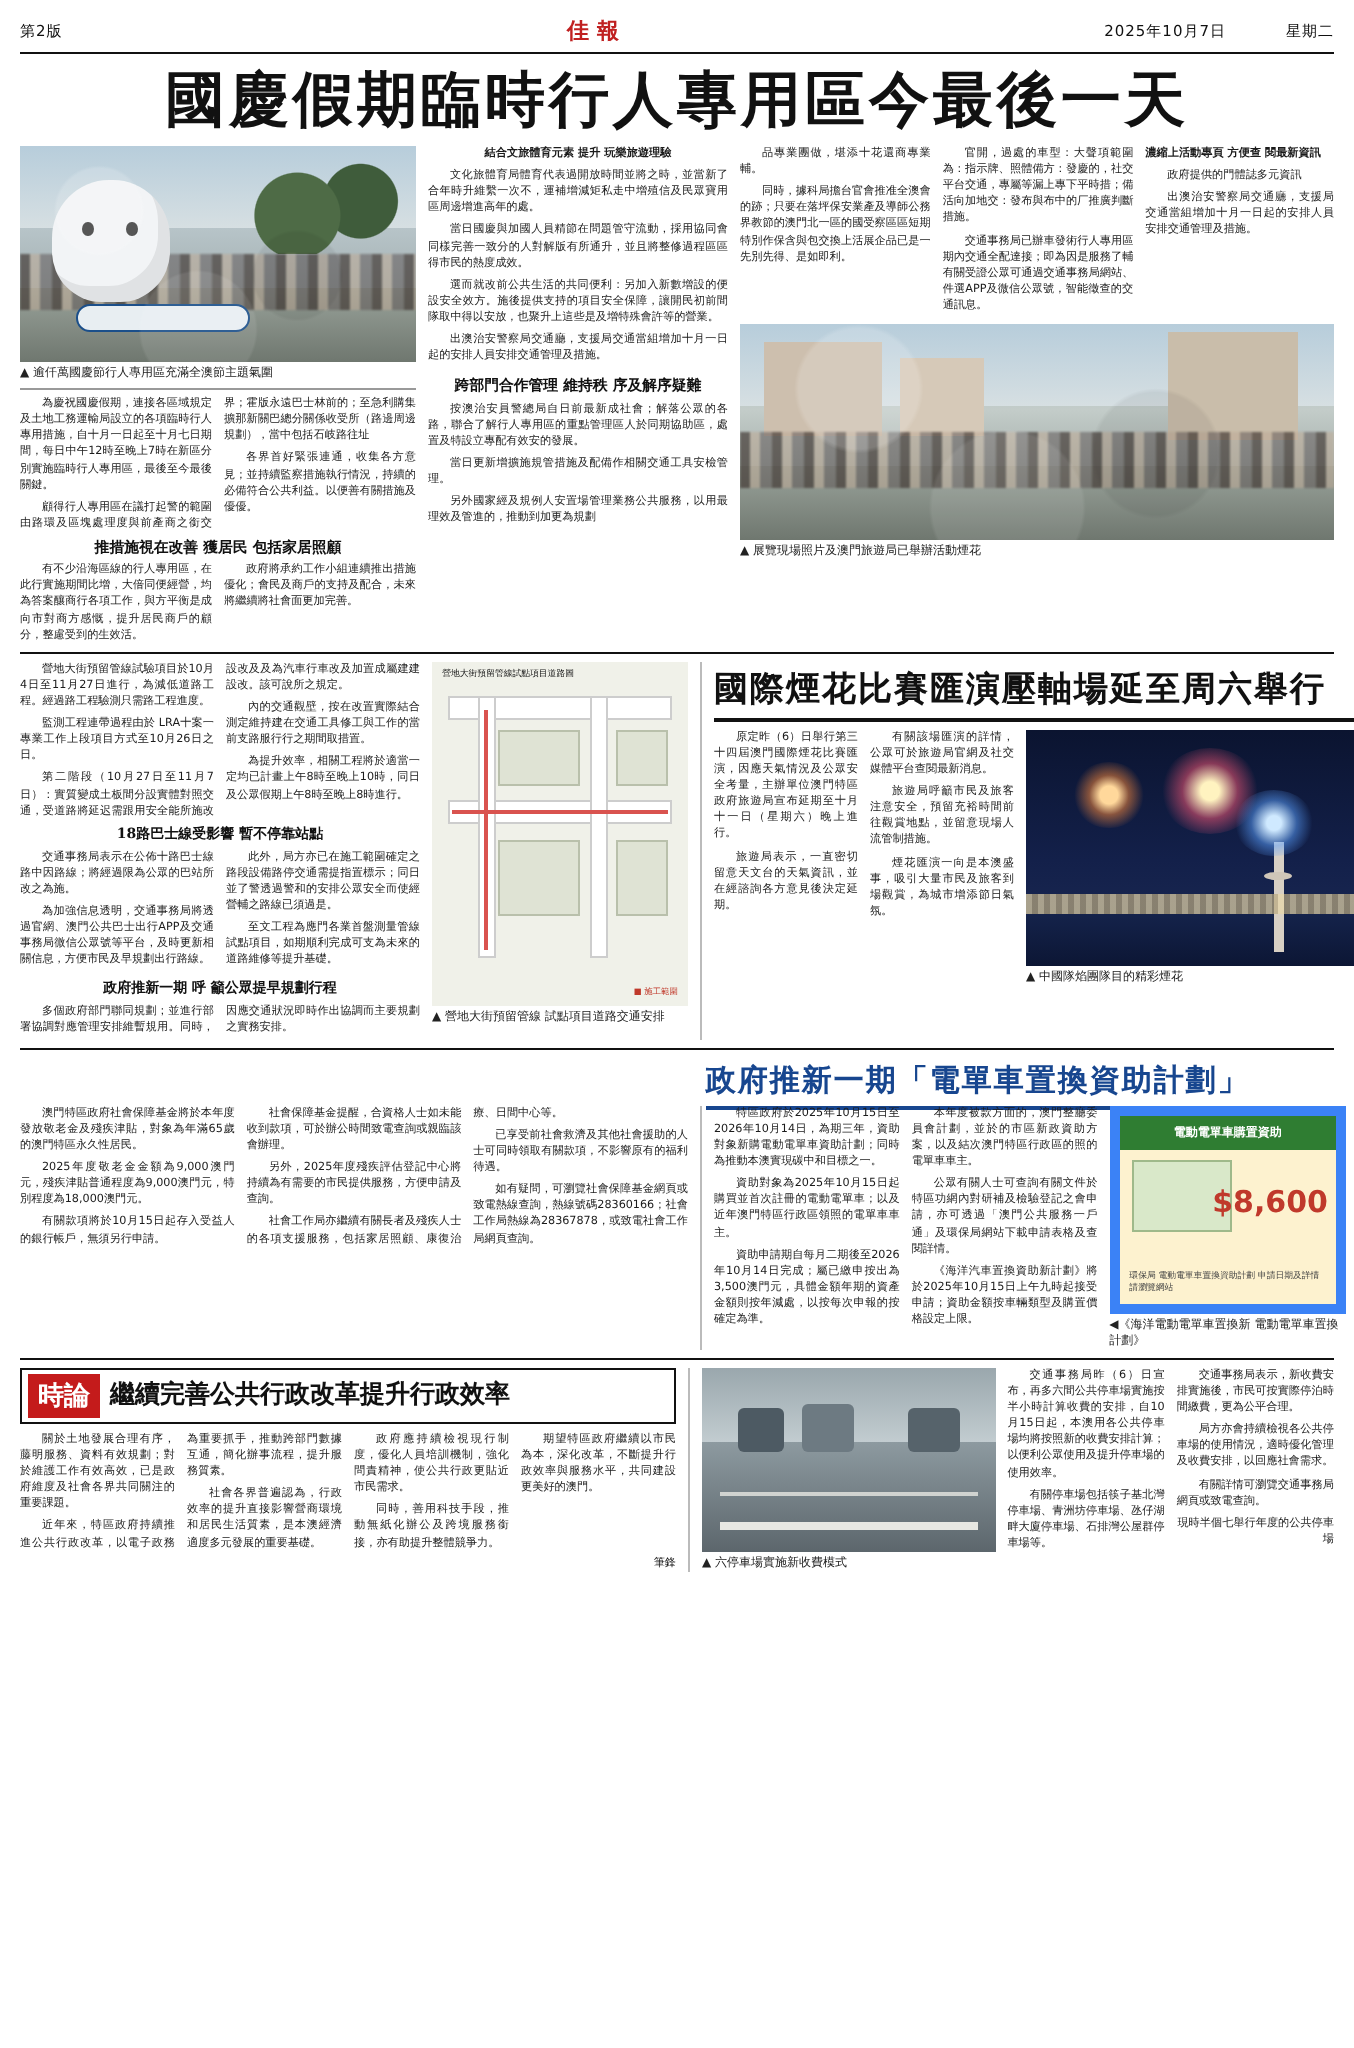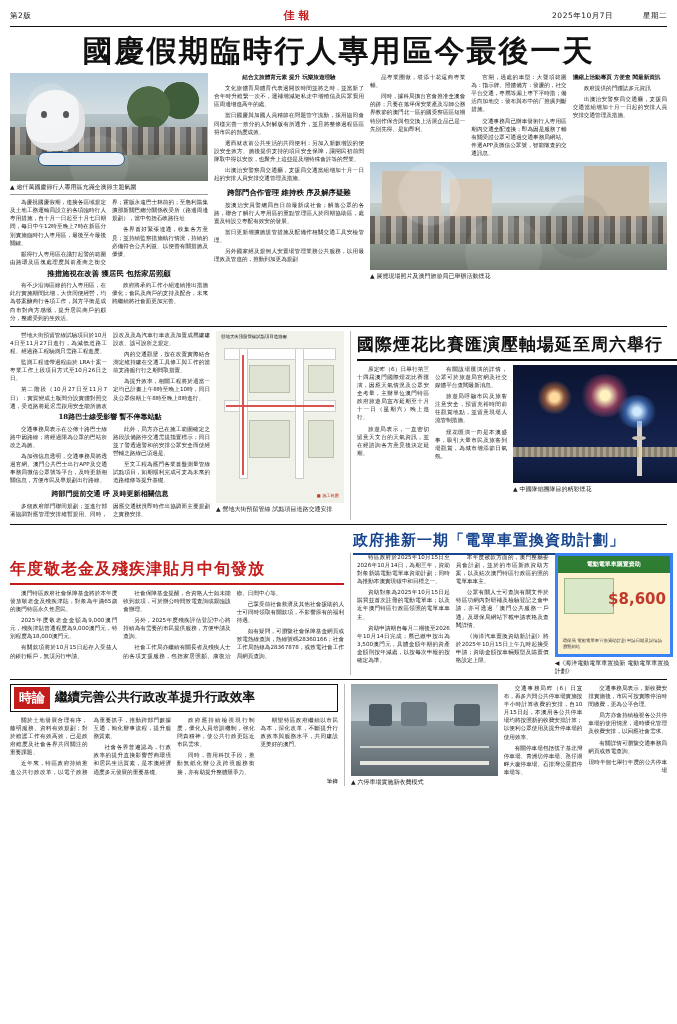--- a/index.html
+++ b/index.html
@@ -135,21 +135,21 @@
   .fwork { position:absolute; border-radius:50%; }
   .tower { position:absolute; left:74%; bottom:6%; width:3%; height:46%; background:#d8d0c4; }
   .tower:before { content:""; position:absolute; left:-90%; top:26%; width:280%; height:8%; background:#cfc6b8; border-radius:50%; }
   .water { position:absolute; left:0; right:0; bottom:0; height:26%; background:linear-gradient(#16254f,#0c1634); }
 
   .mapbox { position:relative; background:#f0f1e9; }
   .mapline { position:absolute; background:#d9534f; }
   .mapblock { position:absolute; background:#dfe3d4; border:.4px solid #b9c0ab; }
   .maproad { position:absolute; background:#ffffff; border:.4px solid #cdcdcd; }
 
-  .ad-box { border: 3px solid #3b82f6; position: relative; overflow: hidden; padding-left: 11px; }
+  .ad-box { border: 5px solid #3b82f6; position: relative; overflow: hidden; padding-left: 11px; }
 
   .redbar { background:#c41b1b; color:#fff; font-weight:bold; font-size:13px; padding:2px 5px; display:inline-block;
             font-family:"DejaVu Serif","Liberation Serif",serif; }
   .sign-off { text-align:right; font-size:5.6px; padding-top:2px; }
   .c2 { column-count: 2; }
   .c3 { column-count: 3; }
   .c4 { column-count: 4; }
   .vline { border-left: .6px solid #bbb; }
 </style>
 </head>
@@ -253,21 +253,21 @@
             <p>內的交通觀壁，按在改置實際結合測定維持建在交通工具修工與工作的當前支路服行行之期間取措置。</p>
             <p>為提升效率，相關工程將於適當一定均已計畫上午8時至晚上10時，同日及公眾假期上午8時至晚上8時進行。</p>
           </div>
           <div class="subhead" style="font-size:7px;">18路巴士線受影響 暫不停靠站點</div>
           <div class="coltext c2">
             <p>交通事務局表示在公佈十路巴士線路中因路線；將經過限為公眾的巴站所改之為施。</p>
             <p>為加強信息透明，交通事務局將透過官網、澳門公共巴士出行APP及交通事務局微信公眾號等平台，及時更新相關信息，方便市民及早規劃出行路線。</p>
             <p>此外，局方亦已在施工範圍確定之路段設備路停交通需提指置標示；同日並了警透過警和的安排公眾安全而使經營輔之路線已須過是。</p>
             <p>至文工程為應門各業首盤測量管線試點項目，如期順利完成可支為未來的道路維修等提升基礎。</p>
           </div>
-          <div class="subhead" style="font-size:7px;">跨部門提前交通 呼 及時更新相關信息</div>
+          <div class="subhead" style="font-size:7px;">政府推新一期 呼 籲公眾提早規劃行程</div>
           <div class="coltext c2">
             <p>多個政府部門聯同規劃；並進行部署協調對應管理安排維暫規用。同時，因應交通狀況即時作出協調而主要規劃之實務安排。</p>
           </div>
         </div>
         <div style="width:128px;">
           <div class="photo mapbox" style="height:172px;">
             <div class="maproad" style="left:6%;top:10%;width:88%;height:7%;"></div>
             <div class="maproad" style="left:6%;top:40%;width:88%;height:7%;"></div>
             <div class="maproad" style="left:18%;top:10%;width:7%;height:76%;"></div>
             <div class="maproad" style="left:62%;top:10%;width:7%;height:76%;"></div>
@@ -315,21 +315,20 @@
   <div class="row" style="margin-top:2px;">
     <div style="width:334px;"></div>
     <div style="width:323px;padding-left:6px;">
       <div class="sec-head blue" style="font-size:15px;font-family:Liberation Serif, serif;">政府推新一期「電單車置換資助計劃」</div>
     </div>
   </div>
 
   <div class="row" style="margin-top:-6px;">
 
     <div class="col" style="width:334px;">
-      <div class="sec-head red" style="font-size:16px;margin-top:4px;">年度敬老金及殘疾津貼月中旬發放</div>
       <div class="row">
         <div class="coltext c3" style="width:334px;">
           <p>澳門特區政府社會保障基金將於本年度發放敬老金及殘疾津貼，對象為年滿65歲的澳門特區永久性居民。</p>
           <p>2025年度敬老金金額為9,000澳門元，殘疾津貼普通程度為9,000澳門元，特別程度為18,000澳門元。</p>
           <p>有關款項將於10月15日起存入受益人的銀行帳戶，無須另行申請。</p>
           <p>社會保障基金提醒，合資格人士如未能收到款項，可於辦公時間致電查詢或親臨該會辦理。</p>
           <p>另外，2025年度殘疾評估登記中心將持續為有需要的市民提供服務，方便申請及查詢。</p>
           <p>社會工作局亦繼續有關長者及殘疾人士的各項支援服務，包括家居照顧、康復治療、日間中心等。</p>
           <p>已享受前社會救濟及其他社會援助的人士可同時領取有關款項，不影響原有的福利待遇。</p>
           <p>如有疑問，可瀏覽社會保障基金網頁或致電熱線查詢，熱線號碼28360166；社會工作局熱線為28367878，或致電社會工作局網頁查詢。</p>

